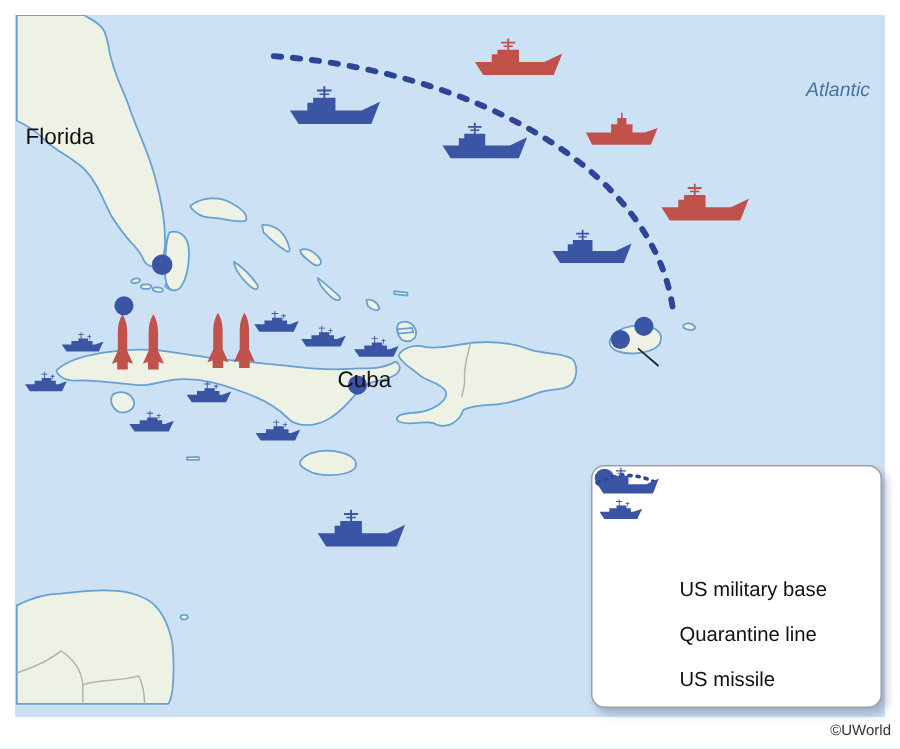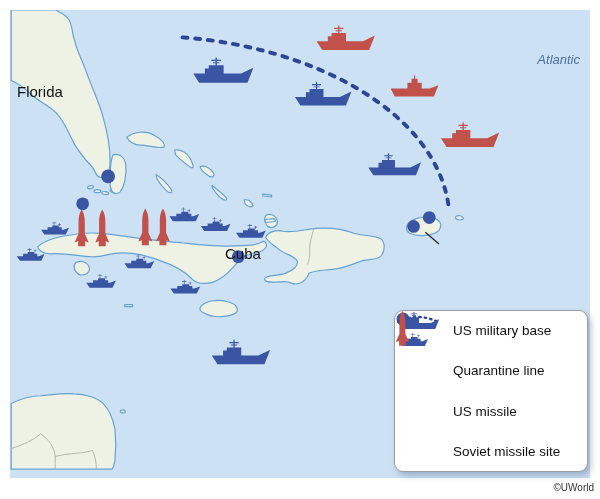--- a/index.html
+++ b/index.html
@@ -17,21 +17,21 @@
   .qline{fill:none;stroke:var(--line-navy,#2c4596);stroke-width:4;stroke-dasharray:5 8;stroke-linecap:round;}
   .callout{stroke:#222;stroke-width:1.2;fill:none;}
   .fill-us{fill:var(--us-blue,#3a55a3);}
   .fill-soviet{fill:var(--soviet-red,#c0514b);}
   .maplabel{position:absolute;color:#111;line-height:1.1;white-space:nowrap;}
   .oceanlabel{position:absolute;color:var(--ocean-label,#49739f);font-style:italic;text-align:right;line-height:1.2;}
   #legend{
     position:absolute;left:384px;top:300px;width:194px;height:162px;
     background:#fff;border:1px solid #9e9e9e;border-radius:9px;
     box-shadow:3px 4px 6px rgba(70,90,120,.35);
-    display:flex;flex-direction:column;justify-content:space-between;padding:4px 0;
+    display:flex;flex-direction:column;justify-content:flex-end;padding:4px 0;
     box-sizing:border-box;
   }
   .lrow{display:flex;align-items:center;height:30px;}
   .licon{width:58px;display:flex;justify-content:center;align-items:center;flex:0 0 58px;}
   .ltext{font-size:13.5px;color:#111;}
   #credit{position:absolute;right:6px;top:482px;font-size:10px;color:#333;margin-left:31px;}
 </style>
 </head>
 <body>
 
@@ -148,24 +148,16 @@
     </div>
     <div class="lrow">
       <span class="licon">
         <svg width="52" height="36">
           <use href="#sym-carrier" class="fill-us" transform="translate(2,0) scale(0.44)"></use>
           <use href="#sym-destroyer" class="fill-us" transform="translate(4,20) scale(0.30)"></use>
         </svg>
       </span>
       <span class="ltext">US missile</span>
     </div>
-    <div class="lrow">
-      <span class="licon">
-        <svg width="16" height="36">
-            <use href="#sym-missile" class="fill-soviet" transform="scale(0.74)"></use>
-          </svg>
-      </span>
-      <span class="ltext">Soviet missile site</span>
-    </div>
   </div>
 </div>
 
 <div id="credit">©UWorld</div>
 
 </body></html>

